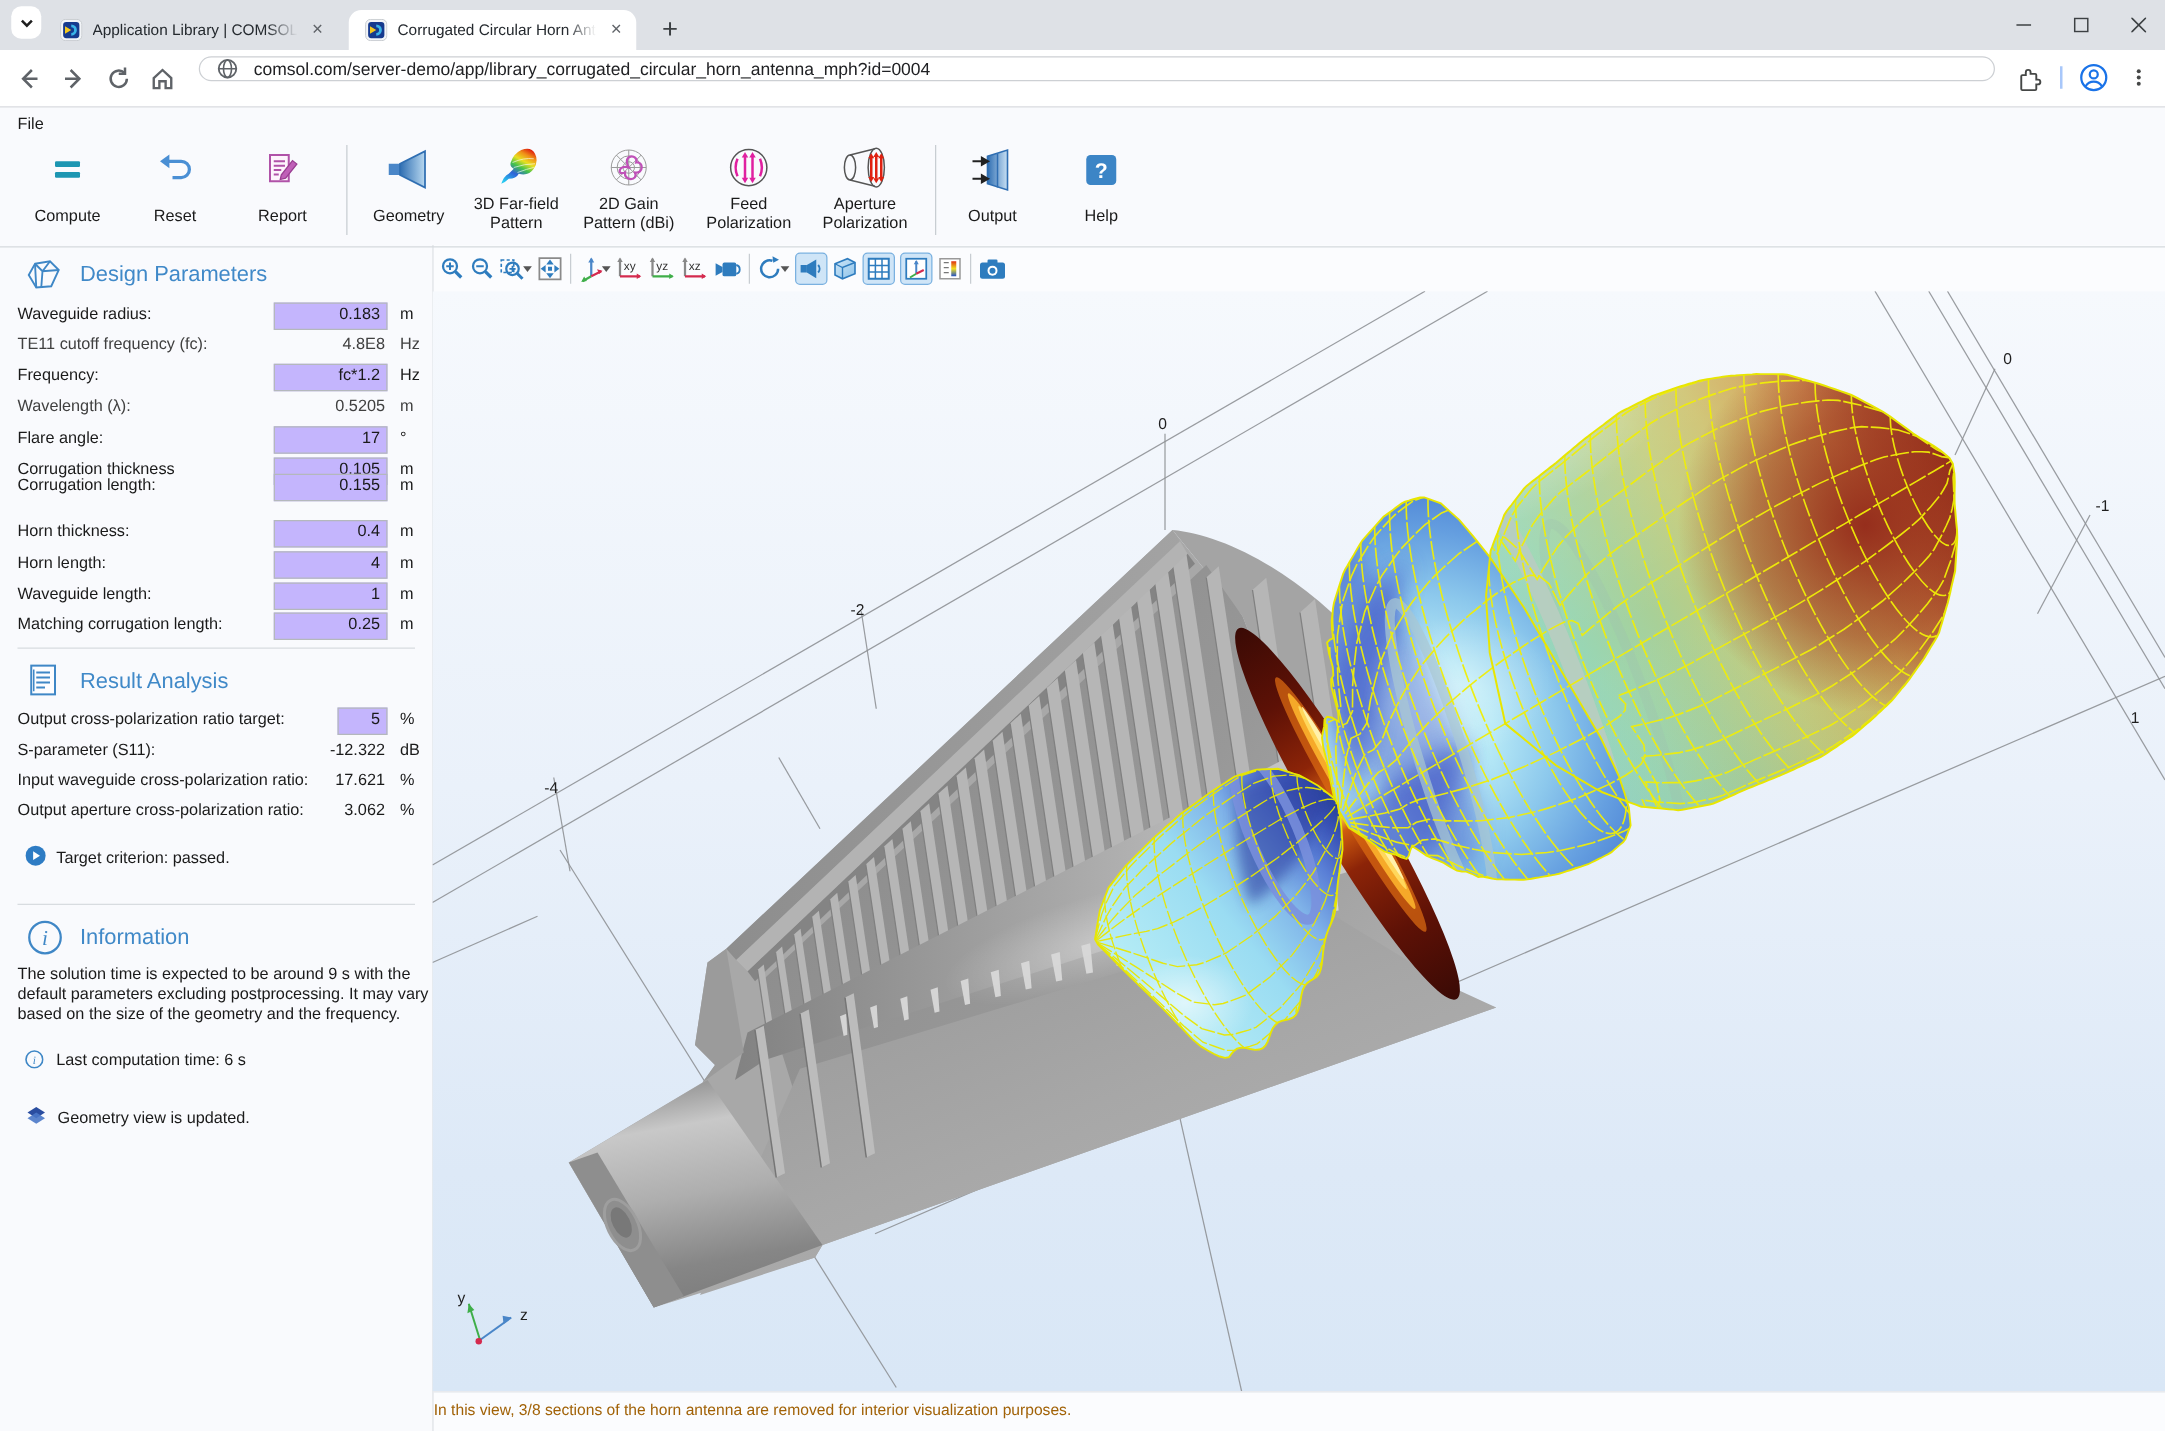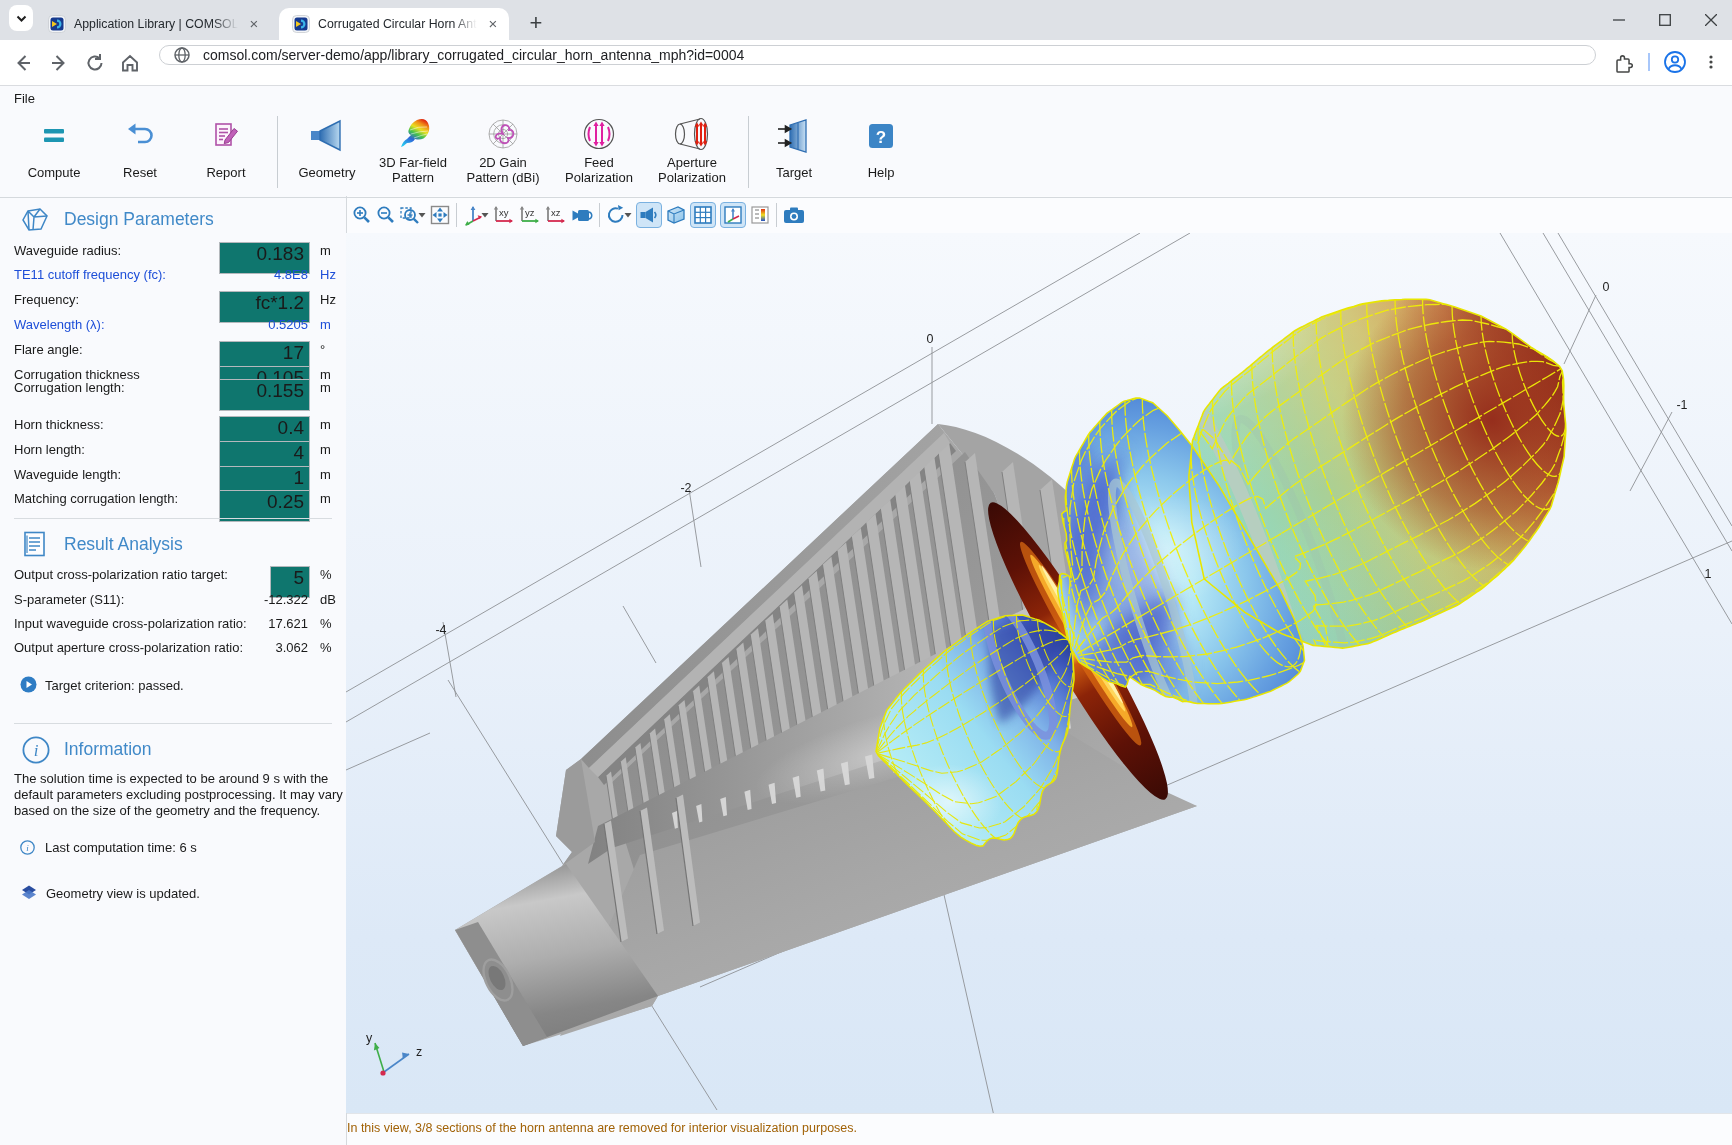--- a/index.html
+++ b/index.html
@@ -20,24 +20,24 @@
 #filemenu{position:absolute;left:14px;top:5px;font-size:13px;color:#1a1a1a}
 .tbtn{position:absolute;top:27px;width:86px;height:84px;text-align:center;font-size:13px;color:#1a1a1a}
 .tbtn .ic{height:45px;display:flex;align-items:center;justify-content:center}
 .tsep{position:absolute;top:30px;width:1px;height:72px;background:#c8cdd2}
 #tbline{position:absolute;left:0;top:111px;width:1732px;height:1px;background:#d5d9dd;z-index:6}
 #sidebar{position:absolute;left:0;top:196px;width:346px;height:949px;background:#f9fafd;font-size:13px;color:#1a1a1a}
 #vdiv{position:absolute;left:346px;top:196px;width:1px;height:949px;background:#d5d9dd}
 .sechead{position:absolute;left:64px;font-size:17.5px;color:#4089c8}
 .prow{position:absolute;left:0;width:346px;height:18px}
 .plab{position:absolute;left:14px;top:1px}
-.pbox{position:absolute;left:219px;top:0;width:91px;height:32px;background:#0f766e;border:1px solid #b4b8bc;text-align:right;padding-right:5px;font-size:19px}
+.pbox{position:absolute;left:219px;top:0;width:91px;height:22px;background:#c4b5fd;border:1px solid #b4b8bc;text-align:right;padding-right:5px;font-size:13px}
 .pval{position:absolute;left:219px;top:1px;width:89px;text-align:right}
 .punit{position:absolute;left:320px;top:1px}
-.blue{color:#1d4ed8}
+.blue{color:#404040}
 .sep{position:absolute;left:14px;width:318px;height:1px;background:#d8dce0}
 .rrow{position:absolute;left:0;width:346px;height:18px}
 .rlab{position:absolute;left:14px;top:1px}
 .rval{position:absolute;left:219px;top:1px;width:89px;text-align:right}
 #gpanel{position:absolute;left:347px;top:196px;width:1385px;height:949px;background:#fbfcfe}
 #gtoolbar{position:absolute;left:347px;top:196px;width:1385px;height:37px;background:#fbfcfe;display:flex;align-items:center}
 .gi{margin:0 1px;display:flex;align-items:center;height:26px}
 .gbtn{border:1px solid #7ab1e0;background:#cfe5f7;border-radius:4px;padding:1px;display:flex;align-items:center;margin:0 2px}
 .gsep{width:1px;height:24px;background:#c8cdd2;margin:0 4px}
 #caption{position:absolute;left:347px;top:1113px;width:1385px;height:32px;background:#fbfcfe;border-top:1px solid #e2e5e9}
@@ -255,21 +255,21 @@
           </defs>
 <path d="M14,6 L30,1 L30,33 L14,28 Z" fill="url(#lg1)" stroke="#2f6eb2" stroke-width="1.3"></path>
 <line x1="22" y1="4" x2="22" y2="31" stroke="#2f6eb2" stroke-width="1.2"></line>
 <g stroke="#222" stroke-width="1.6" fill="#222">
             <line x1="2" y1="10" x2="12" y2="10"></line>
             <path d="M14.5,10 l-5,-2.8 v5.6 Z"></path>
             <line x1="2" y1="24" x2="12" y2="24"></line>
             <path d="M14.5,24 l-5,-2.8 v5.6 Z"></path>
           </g>
         </svg>
-      </div><span style="display:inline-block;padding-top:7px">Target</span></div>
+      </div><span style="display:inline-block;padding-top:7px">Output</span></div>
  <div class="tbtn" style="left:838px"><div class="ic">
         <svg width="30" height="30" viewBox="0 0 30 30">
           <rect x="3" y="3" width="24" height="24" rx="3.5" fill="#3c85c6"></rect>
           <text x="15" y="21.5" font-size="17" font-family="Liberation Sans" fill="#fff" text-anchor="middle" font-weight="bold">?</text>
         </svg>
       </div><span style="display:inline-block;padding-top:7px">Help</span></div>
  <div id="tbline"></div>
 </div>
 <div id="sidebar">
  <div class="abs" style="left:20px;top:11px"><svg width="30" height="26" viewBox="0 0 30 26">

